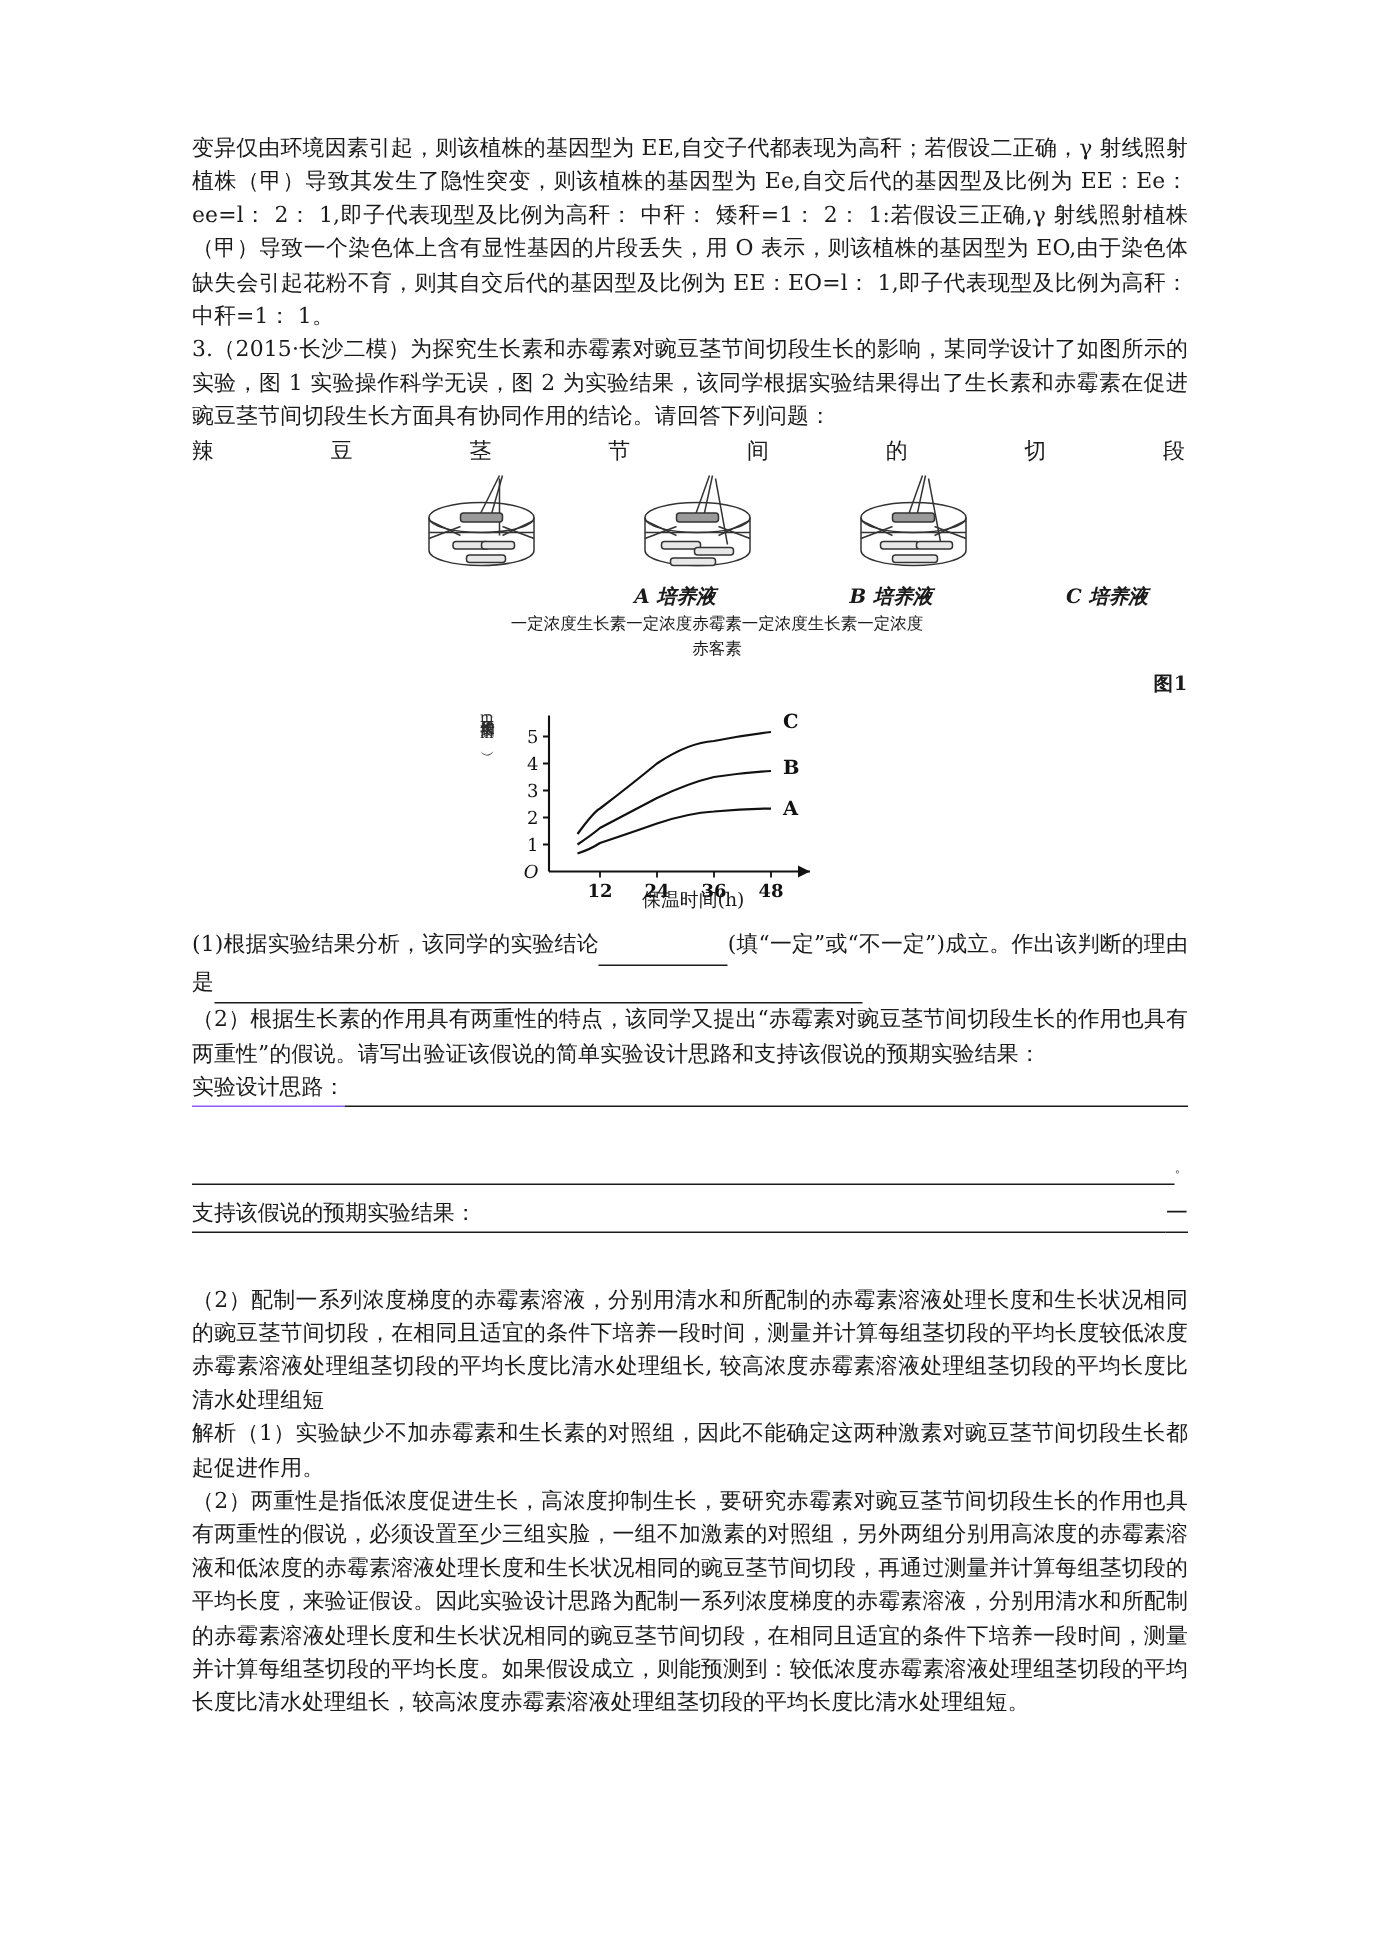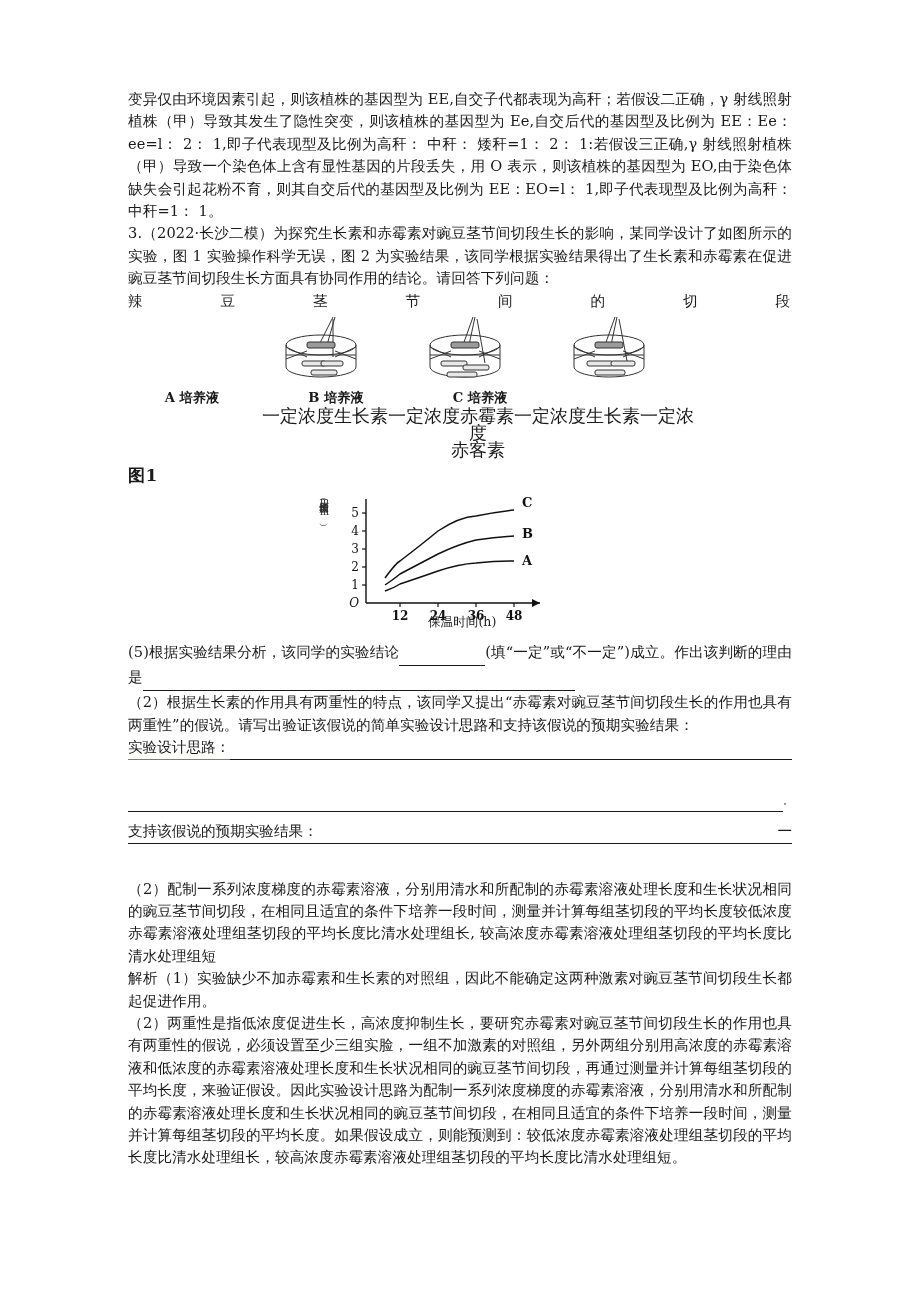--- a/index.html
+++ b/index.html
@@ -57,47 +57,48 @@
     gap: 36px;
     padding-left: 10px;
   }
   .dish-wrap {
     width: 108px;
     position: relative;
     height: 72px;
   }
   .fig1-caps {
     display: flex;
-    justify-content: flex-start;
+    justify-content: flex-end;
     gap: 36px;
     padding-left: 10px;
     margin-top: 2px;
+    font-style: italic;
   }
   .fig1-cap {
     width: 108px;
     text-align: center;
     font-size: 13.2px;
     font-weight: bold;
     font-family: "DejaVu Serif", "Liberation Serif", serif;
   }
   .fig1-sub {
     text-align: center;
-    font-size: 18px;
+    font-size: 11px;
     line-height: 17px;
     margin-top: 0px;
     width: 440px;
     margin-left: 130px;
   }
   .fig1-sub .sub-right {
     display: block;
     text-align: center;
   }
   .fig-label {
-    text-align: left;
-    font-size: 17px;
+    text-align: right;
+    font-size: 13px;
     font-weight: bold;
     margin-top: 6px;
     letter-spacing: 0.5px;
   }
 
   
   .fig2-wrap {
     margin-top: 6px;
     display: flex;
     justify-content: center;
@@ -155,21 +156,21 @@
   .sec-gap-lg { height: 34px; }
 </style>
 </head>
 <body>
 
 <div class="page">
   <div class="col">
 
     <p class="para">变异仅由环境因素引起，则该植株的基因型为 EE,自交子代都表现为高秆；若假设二正确，γ 射线照射植株（甲）导致其发生了隐性突变，则该植株的基因型为 Ee,自交后代的基因型及比例为 EE：Ee：ee=l： 2： 1,即子代表现型及比例为高秆： 中秆： 矮秆=1： 2： 1:若假设三正确,γ 射线照射植株（甲）导致一个染色体上含有显性基因的片段丢失，用 O 表示，则该植株的基因型为 EO,由于染色体缺失会引起花粉不育，则其自交后代的基因型及比例为 EE：EO=l： 1,即子代表现型及比例为高秆：中秆=1： 1。</p>
 
-    <p class="para"><span>3.</span><span>（2022·长沙二模）</span><span>为探究生长素和赤霉素对豌豆茎节间切段生长的影响，某同学设计了如图所示的实验，图 1 实验操作科学无误，图 2 为实验结果，该同学根据实验结果得出了生长素和赤霉素在促进豌豆茎节间切段生长方面具有协同作用的结论。请回答下列问题：</span></p>
+    <p class="para"><span>3.</span><span>（2015·长沙二模）</span><span>为探究生长素和赤霉素对豌豆茎节间切段生长的影响，某同学设计了如图所示的实验，图 1 实验操作科学无误，图 2 为实验结果，该同学根据实验结果得出了生长素和赤霉素在促进豌豆茎节间切段生长方面具有协同作用的结论。请回答下列问题：</span></p>
 
     <div class="spaced-line">
       <span>辣</span>
       <span>豆</span>
       <span>茎</span>
       <span>节</span>
       <span>间</span>
       <span>的</span>
       <span>切</span>
       <span>段</span>
@@ -314,21 +315,21 @@
           <g font-family="DejaVu Serif, Liberation Serif, serif" font-size="13" font-weight="bold" fill="#111">
             <text x="196" y="14">C</text>
             <text x="196" y="45">B</text>
             <text x="196" y="72">A</text>
           </g>
         </svg>
         <div class="xlab">保温时间(h)</div>
       </div>
     </div>
 
-    <p class="para"><span>(5)根据实验结果分析，该同学的实验结论</span><span class="ul" style="width:86px">&nbsp;</span><span>(填“一定”或“不一定”)成立。作出该判断的理由是</span><span class="ul" style="width:432px">&nbsp;</span></p>
+    <p class="para"><span>(1)根据实验结果分析，该同学的实验结论</span><span class="ul" style="width:86px">&nbsp;</span><span>(填“一定”或“不一定”)成立。作出该判断的理由是</span><span class="ul" style="width:432px">&nbsp;</span></p>
 
     <p class="para">（2）根据生长素的作用具有两重性的特点，该同学又提出“赤霉素对豌豆茎节间切段生长的作用也具有两重性”的假说。请写出验证该假说的简单实验设计思路和支持该假说的预期实验结果：</p>
 
     <div class="line-row">
       <span style="border-bottom:1px solid #8b5cf6">实验设计思路：</span>
       <span class="grow"></span>
     </div>
     <div style="height:30px"></div>
     <div class="line-row">
       <span class="grow"></span>

